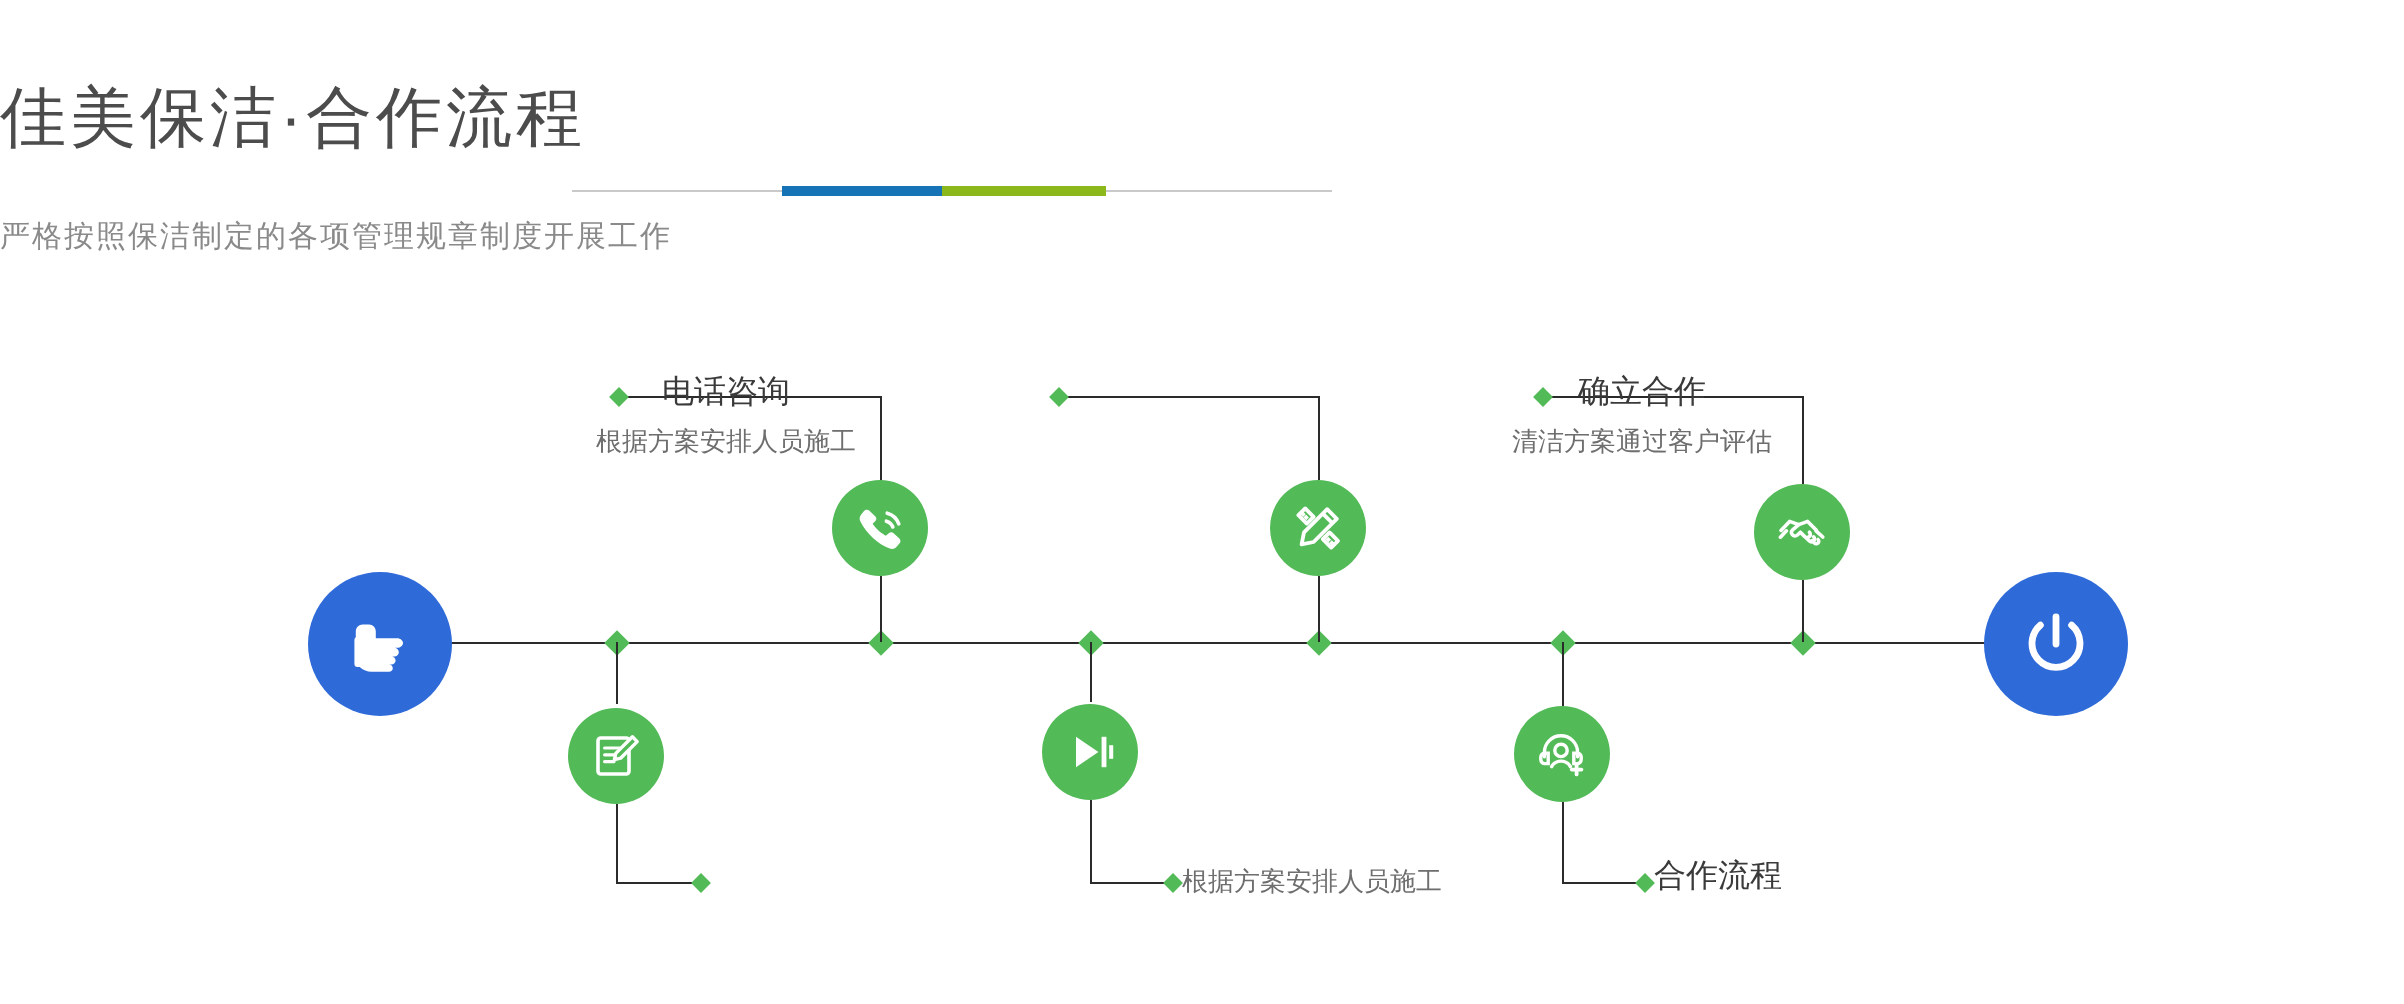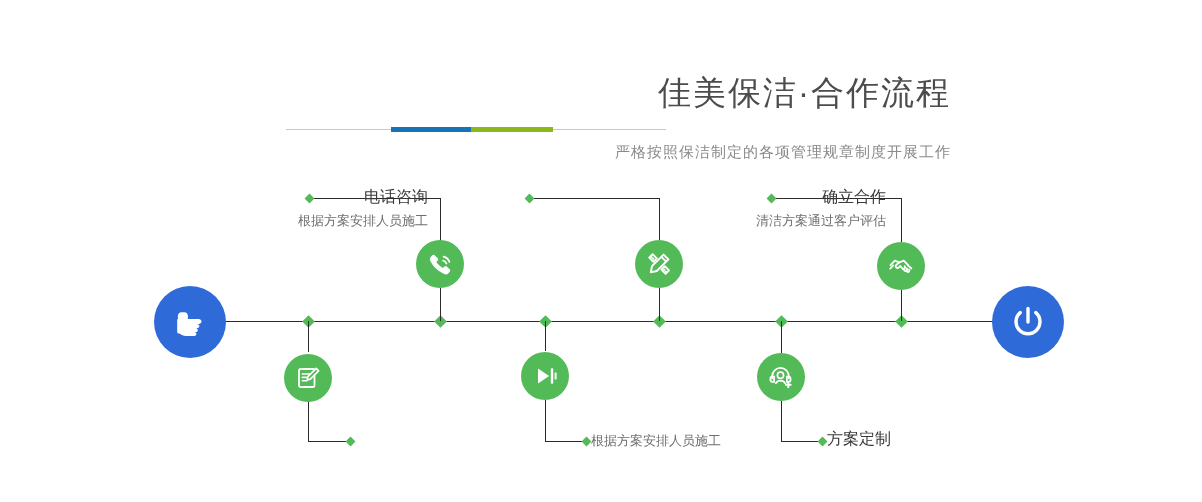--- a/index.html
+++ b/index.html
@@ -18,22 +18,21 @@
     background: #ffffff;
     overflow: hidden;
   }
 
   
   .header {
     position: absolute;
     left: 0;
     top: 0;
     width: 951px;
-    text-align: right;
-    margin-top: 34px;
+    text-align: left;
   }
   .title {
     margin: 0;
     padding-top: 38px;
     font-size: 33px;
     font-weight: 400;
     letter-spacing: 2px;
     color: #4c4c4c;
     line-height: 1.25;
   }
@@ -148,21 +147,21 @@
     font-size: 16px;
     color: #3a3a3a;
     line-height: 22px;
   }
   .label .lbl-desc {
     font-size: 13px;
     color: #6e6e6e;
     line-height: 20px;
     padding-top: 3px;
   }
-  .label.top-label { text-align: right; }
+  .label.top-label { text-align: center; }
   .label.bottom-label { text-align: left; }
 
   svg { display: block; }
 </style>
 </head>
 <body>
 
 <div id="page">
 
   <div class="header">
@@ -320,17 +319,17 @@
             <path d="M8.8 20.3a5.4 5.4 0 0 1 9.4 0"></path>
           </g>
           <g stroke="#ffffff" stroke-width="1.9" stroke-linecap="round">
             <line x1="21.3" y1="19.4" x2="21.3" y2="24.2"></line>
             <line x1="18.9" y1="21.8" x2="23.7" y2="21.8"></line>
           </g>
         </svg>
       </span>
     </div>
     <div class="label bottom-label" style="left:827px; top:428px;">
-      <div class="lbl-title">方案定制</div>
+      <div class="lbl-title">合作流程</div>
     </div>
 
   </div>
 </div>
 
 </body></html>

